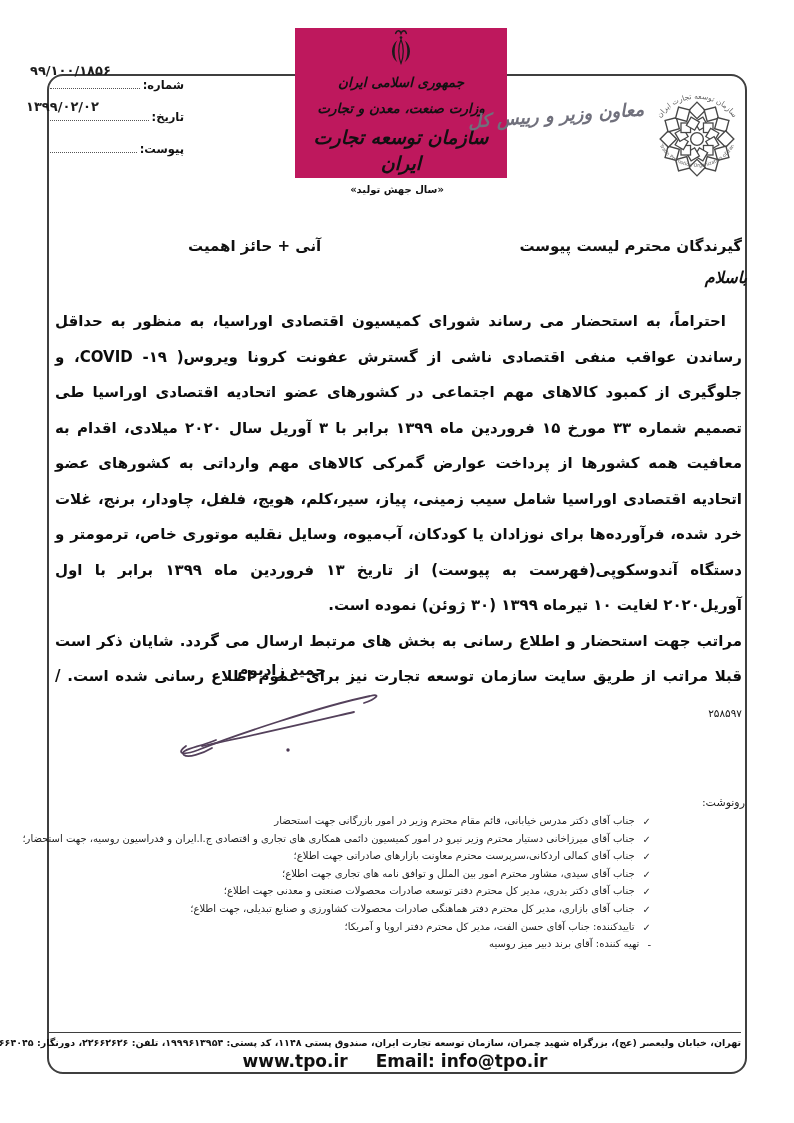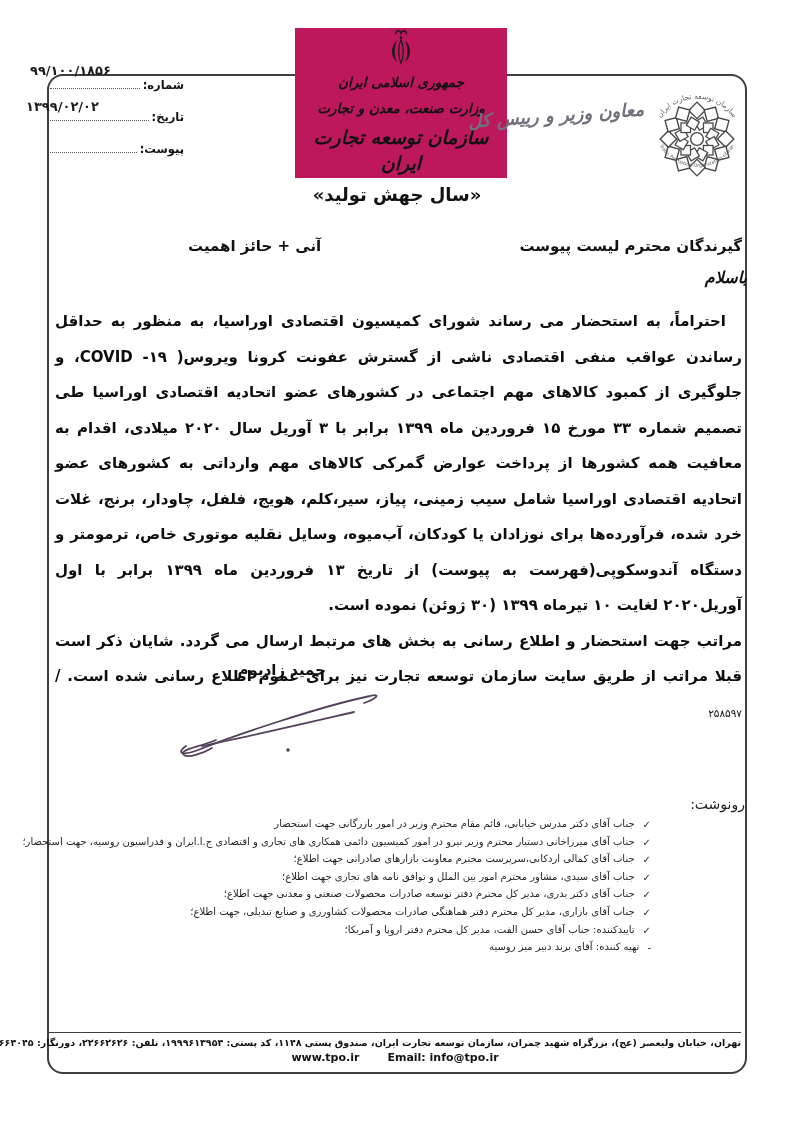--- a/index.html
+++ b/index.html
@@ -11,21 +11,21 @@
                border:2px solid #3f3f3f;border-radius:16px;z-index:1;}
 
   
   .header-center{position:absolute;top:28px;left:295px;width:204px;text-align:center;
                  background:#be185d;z-index:3;padding:0 4px 2px 4px;}
   .emblem-wrap{height:44px;}
   .h-line1,.h-line2{font-size:13.5px;font-weight:bold;font-style:italic;line-height:20px;}
   .h-line2{margin-top:6px;}
   .h-line3{font-size:19px;font-weight:bold;font-style:italic;line-height:26px;margin-top:6px;}
   .slogan{position:absolute;top:184px;left:0;right:0;text-align:center;
-          font-size:18px;font-weight:bold;z-index:3;}
+          font-size:10px;font-weight:bold;z-index:3;}
 
   
   .f-row{position:absolute;left:50px;width:134px;display:flex;direction:rtl;
          align-items:flex-end;z-index:4;}
   .f-row1{top:76px}.f-row2{top:108px}.f-row3{top:140px}
   .f-label{font-size:11.5px;font-weight:bold;white-space:nowrap;}
   .dots{flex:1;border-bottom:1.5px dotted #555;margin:0 3px 3px 0;height:12px;}
   .v-num,.v-date{position:absolute;direction:ltr;font-size:13px;font-weight:bold;
                  letter-spacing:2px;color:#1c1c1c;z-index:5;white-space:nowrap;}
   .v-num{left:30px;top:63px;}
@@ -51,31 +51,31 @@
   .p1{text-indent:16px;}
   .ref-num{font-size:10.5px;font-weight:normal;letter-spacing:1px;}
 
   
   .signer-name{position:absolute;top:661px;left:210px;width:116px;
                font-size:15px;font-weight:bold;z-index:3;}
   .signature-svg{position:absolute;left:172px;top:684px;z-index:3;}
 
   
   .cc{position:absolute;top:796px;right:49px;left:50px;z-index:3;direction:rtl;}
-  .cc-label{font-size:14px;color:#1e1e1e;}
+  .cc-label{font-size:11px;color:#1e1e1e;}
   .cc-list{list-style:none;margin:3px 0 0 0;padding:0 94px 0 0;}
   .cc-item{font-size:10px;color:#1e1e1e;line-height:17.6px;white-space:nowrap;}
   .cc-bullet{display:inline-block;margin-left:8px;font-size:10px;color:#2a2a2a;
              transform:translateY(1px);}
 
   
   .footer{position:absolute;left:49px;top:1032px;width:692px;text-align:center;z-index:3;
           border-top:1.5px solid #3f3f3f;}
   .f-address{font-size:9.5px;font-weight:bold;margin-top:4px;direction:rtl;white-space:nowrap;}
-  .f-web{font-size:11px;font-weight:bold;margin-top:3px;direction:ltr;}
+  .f-web{font-size:17px;font-weight:bold;margin-top:3px;direction:ltr;}
   .f-web .gap{display:inline-block;width:28px;}
 </style>
 </head>
 <body>
 
 <div class="page">
 
   <div class="main-border"></div>
 
   <div class="header-center">

